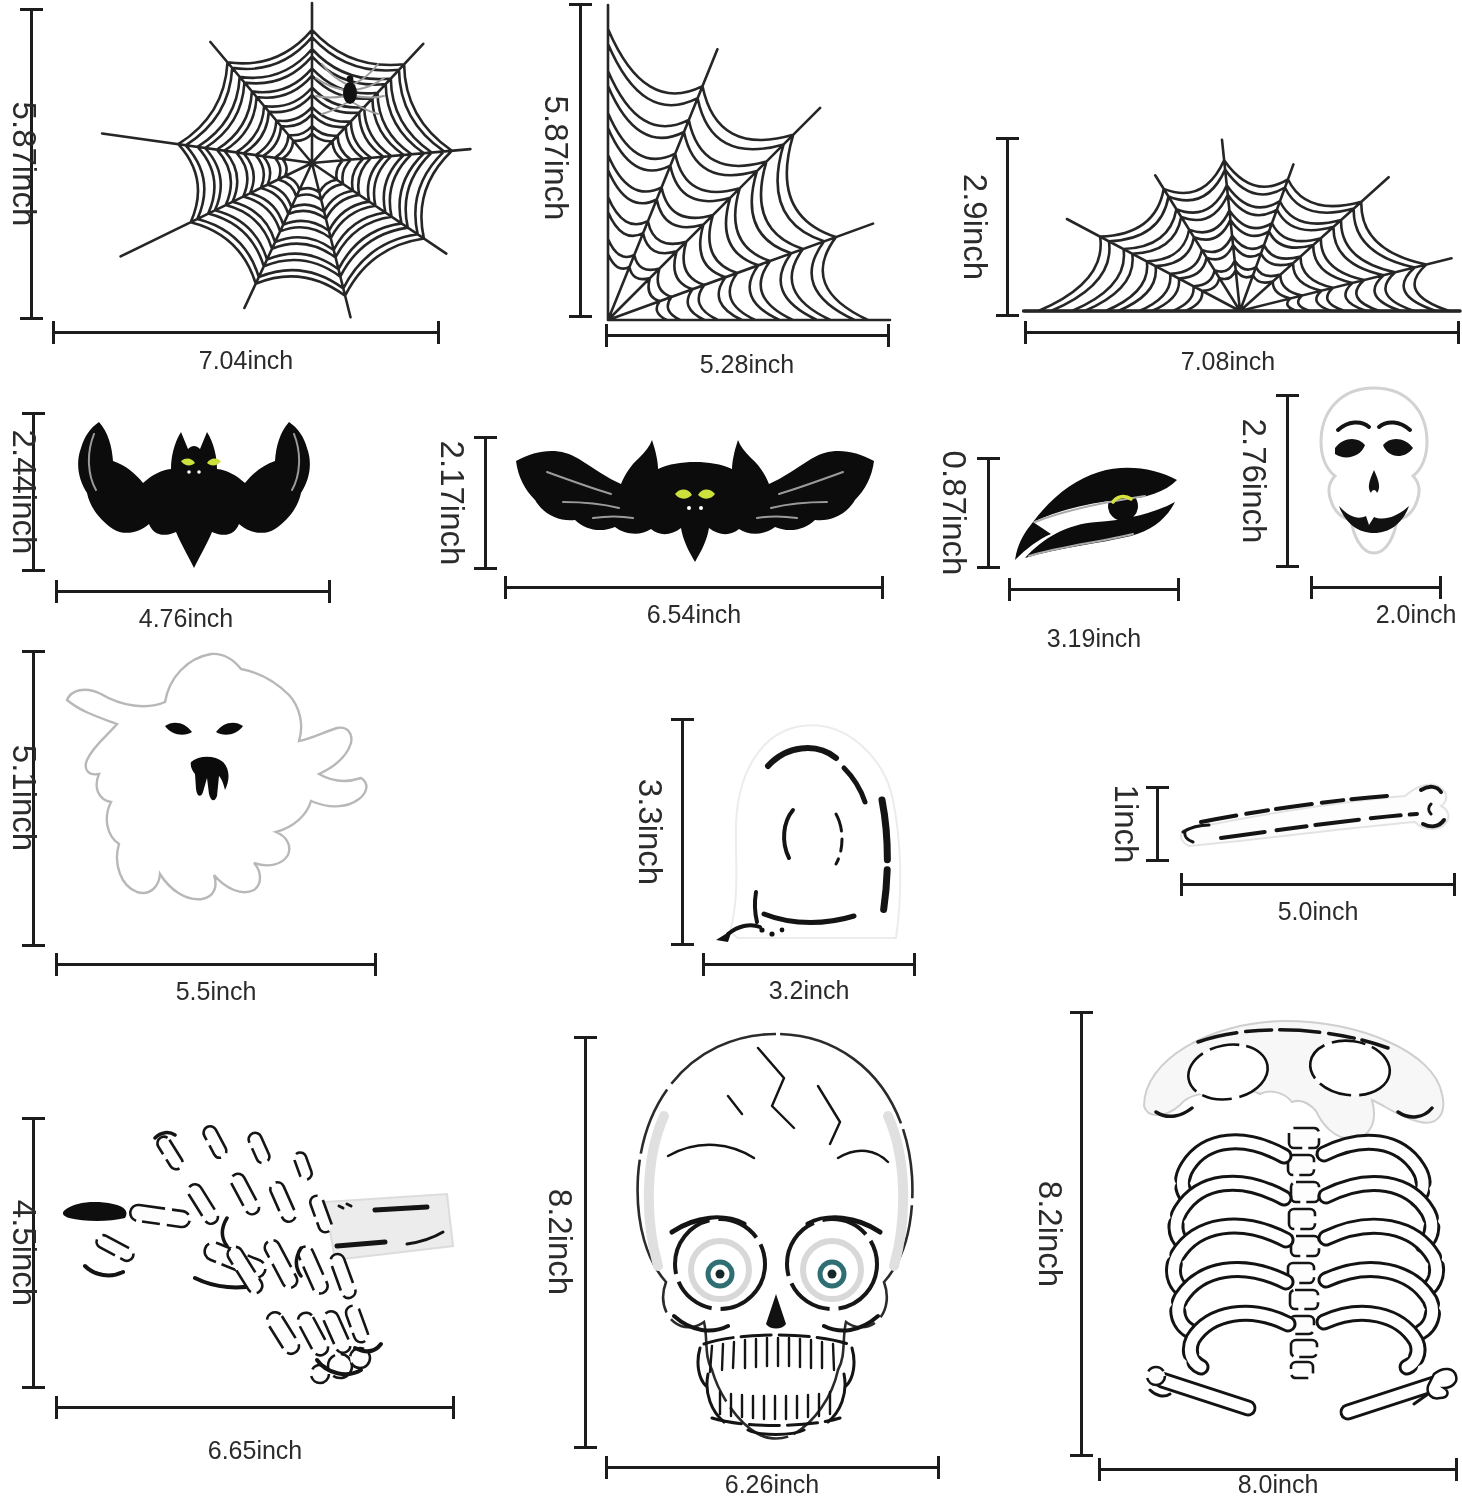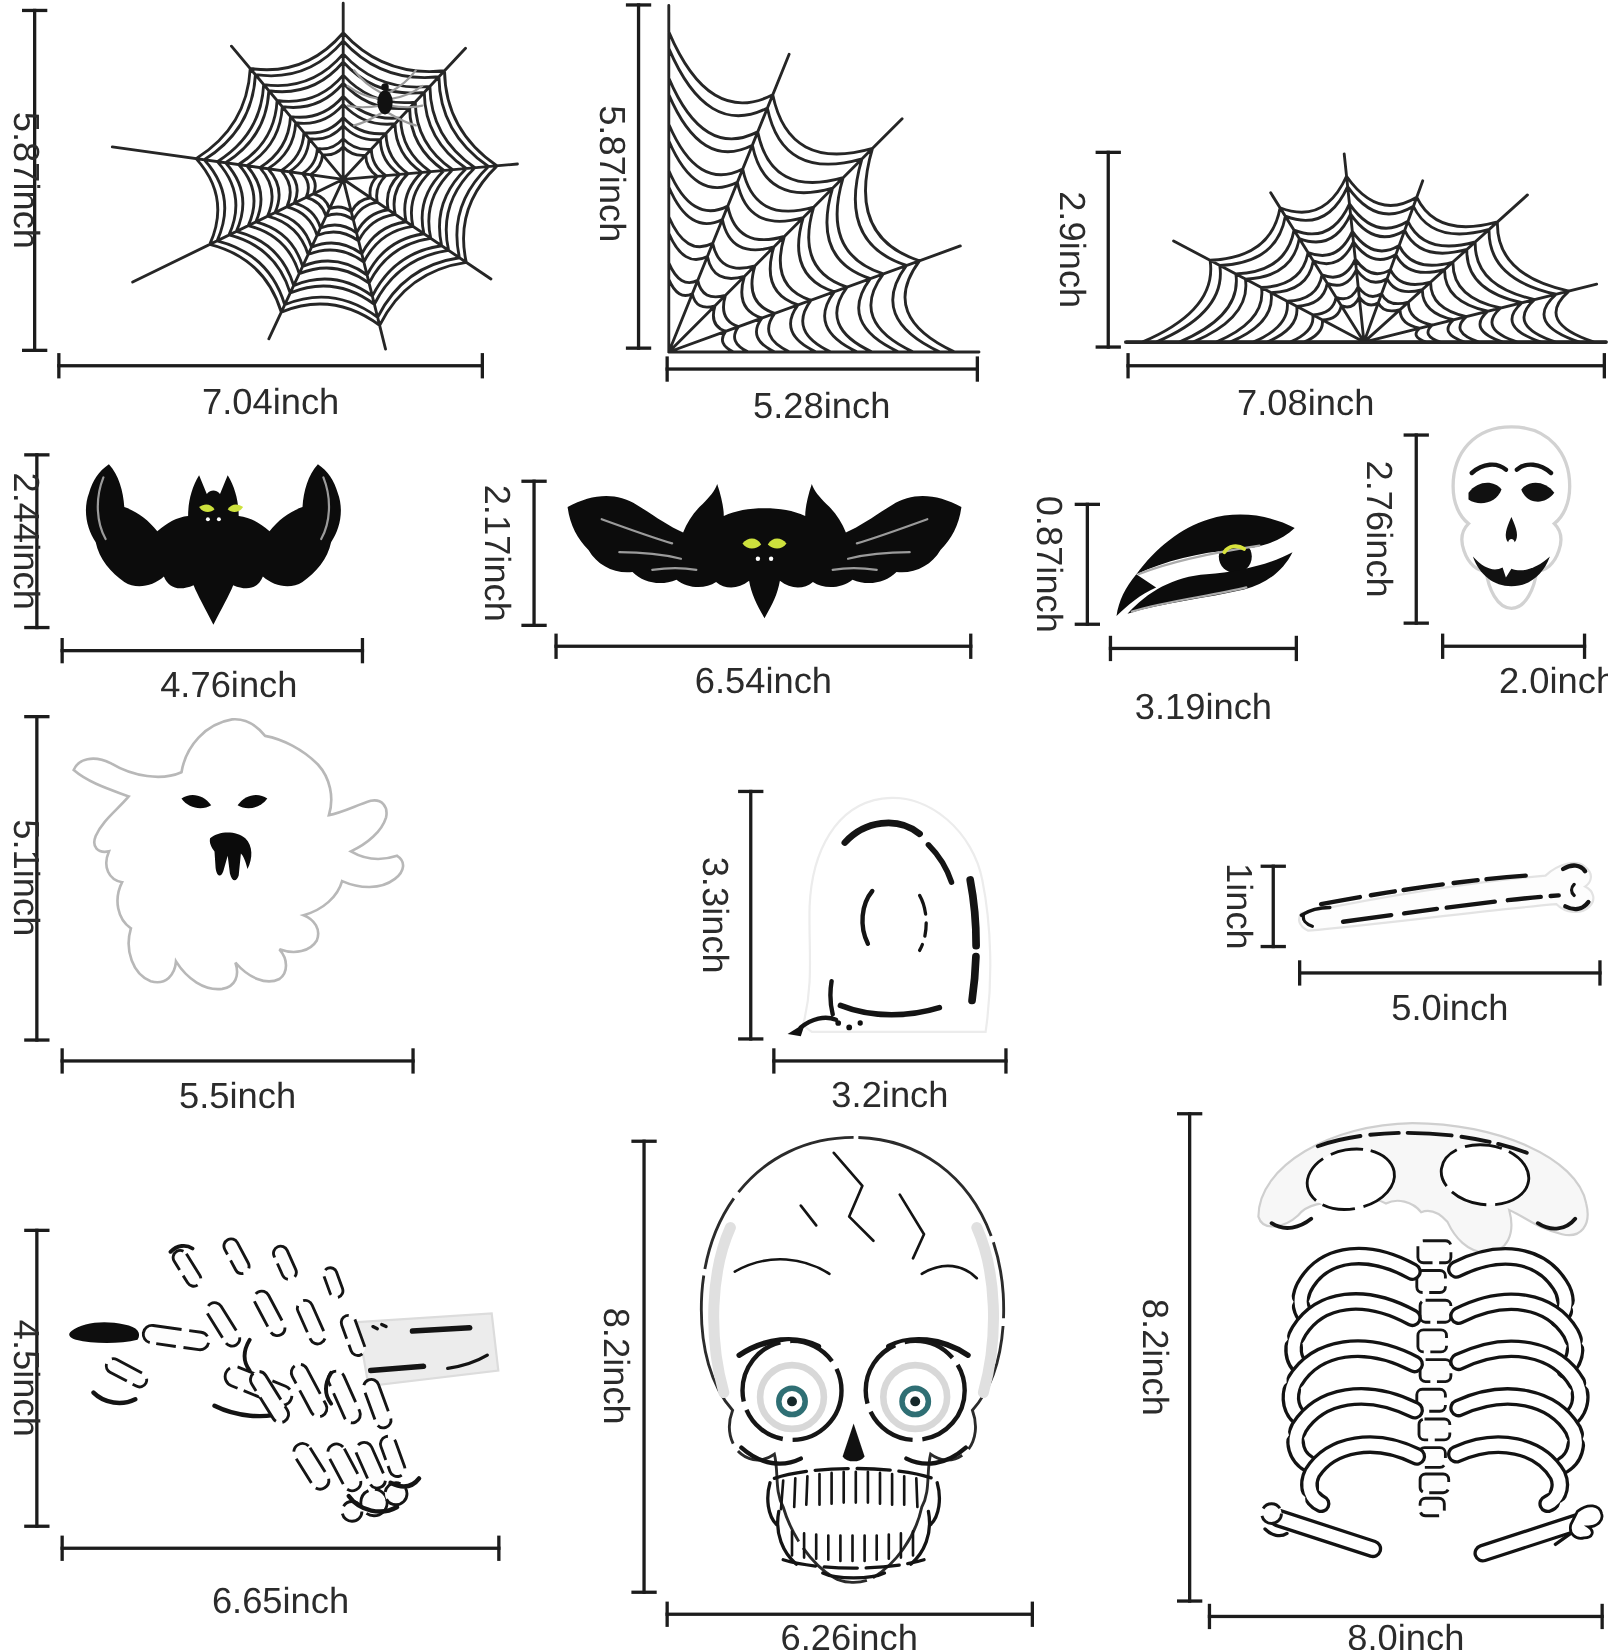--- a/index.html
+++ b/index.html
@@ -8,21 +8,21 @@
   
   .dv{position:absolute;width:3px;background:#1c1c1c;}
   .dv::before,.dv::after{content:"";position:absolute;left:-10px;width:23px;height:3px;background:#1c1c1c;}
   .dv::before{top:0}.dv::after{bottom:0}
   .dh{position:absolute;height:3px;background:#1c1c1c;}
   .dh::before,.dh::after{content:"";position:absolute;top:-10px;width:3px;height:23px;background:#1c1c1c;}
   .dh::before{left:0}.dh::after{right:0}
   
   .vl{position:absolute;font-size:33px;color:#2b2b2b;white-space:nowrap;
       transform:translate(-50%,-50%) rotate(90deg);}
-  .hl{position:absolute;font-size:33px;color:#2b2b2b;white-space:nowrap;transform:translate(-50%,0);}
+  .hl{position:absolute;font-size:25px;color:#2b2b2b;white-space:nowrap;transform:translate(-50%,0);}
   .fig{position:absolute;}
   
   .k{stroke:#141414;fill:none;stroke-linecap:round;stroke-linejoin:round;}
   .g{stroke:#9b9b9b;fill:none;stroke-width:2;stroke-linecap:round;}
   .web{stroke:#262626;fill:none;stroke-width:2.6;stroke-linecap:round;}
   .blk{fill:#0c0c0c;stroke:none;}
   .bone{fill:#fdfdfd;stroke:#e3e3e3;stroke-width:2;}
   .cap{fill:#fdfdfd;stroke:#151515;stroke-width:2.6;stroke-dasharray:26 7 18 6;}
   .ribB{stroke:#131313;stroke-width:17;fill:none;stroke-linecap:round;stroke-dasharray:120 10 70 9;}
   .ribW{stroke:#fff;stroke-width:11;fill:none;stroke-linecap:round;}
@@ -50,30 +50,30 @@
   <div class="vl" style="left:556px;top:158px">5.87inch</div>
   <div class="dh" style="left:605px;top:334px;width:285px"></div>
   <div class="hl" style="left:747px;top:350px">5.28inch</div>
   <svg class="fig" id="web-corner" style="left:598px;top:0" width="300" height="335" viewBox="0 0 300 335">
       <path d="M10 320L10.0 5.0M10 320L119.4 49.3M10 320L222.1 107.9M10 320L275.0 223.6M10 320L292.0 320.0M10.0 254.0Q18.4 273.6 31.4 267.0M31.4 267.0Q34.7 282.9 52.0 278.0M52.0 278.0Q46.5 296.3 61.7 301.2M61.7 301.2Q53.2 312.7 69.0 320.0M10.0 239.0Q20.3 263.0 36.3 254.9M36.3 254.9Q40.4 274.5 61.5 268.5M61.5 268.5Q54.8 290.9 73.4 296.9M73.4 296.9Q63.0 311.0 82.4 320.0M10.0 212.0Q23.7 244.0 45.1 233.2M45.1 233.2Q50.5 259.3 78.7 251.3M78.7 251.3Q69.8 281.2 94.6 289.2M94.6 289.2Q80.6 308.0 106.5 320.0M10.0 197.0Q25.6 233.5 49.9 221.2M49.9 221.2Q56.1 250.9 88.3 241.7M88.3 241.7Q78.1 275.8 106.3 284.9M106.3 284.9Q90.4 306.3 119.9 320.0M10.0 170.0Q29.0 214.5 58.7 199.5M58.7 199.5Q66.2 235.8 105.5 224.5M105.5 224.5Q93.0 266.1 127.5 277.2M127.5 277.2Q108.1 303.3 144.0 320.0M10.0 155.0Q30.9 203.9 63.6 187.4M63.6 187.4Q71.8 227.3 115.0 215.0M115.0 215.0Q101.3 260.7 139.2 273.0M139.2 273.0Q117.9 301.7 157.4 320.0M10.0 128.0Q34.3 184.9 72.3 165.7M72.3 165.7Q82.0 212.2 132.2 197.8M132.2 197.8Q116.3 251.0 160.4 265.3M160.4 265.3Q135.5 298.7 181.5 320.0M10.0 113.0Q36.2 174.4 77.2 153.7M77.2 153.7Q87.6 203.8 141.7 188.3M141.7 188.3Q124.6 245.6 172.1 261.0M172.1 261.0Q145.3 297.0 194.9 320.0M10.0 86.0Q39.6 155.4 86.0 132.0M86.0 132.0Q97.7 188.6 158.9 171.1M158.9 171.1Q139.5 235.9 193.2 253.3M193.2 253.3Q163.0 294.0 219.0 320.0M10.0 71.0Q41.5 144.9 90.8 119.9M90.8 119.9Q103.3 180.2 168.5 161.5M168.5 161.5Q147.8 230.5 205.0 249.0M205.0 249.0Q172.8 292.3 232.4 320.0M10.0 44.0Q44.9 125.9 99.6 98.2M99.6 98.2Q113.4 165.0 185.6 144.4M185.6 144.4Q162.8 220.8 226.1 241.3M226.1 241.3Q190.4 289.3 256.6 320.0M10.0 29.0Q46.8 115.3 104.5 86.2M104.5 86.2Q119.1 156.6 195.2 134.8M195.2 134.8Q171.1 215.4 237.9 237.1M237.9 237.1Q200.3 287.7 270.0 320.0" class="web"></path>
     </svg>
 
   <div class="dv" style="left:1006px;top:137px;height:180px"></div>
   <div class="vl" style="left:975px;top:227px">2.9inch</div>
   <div class="dh" style="left:1024px;top:331px;width:436px"></div>
-  <div class="hl" style="left:1187px;top:347px">7.08inch</div>
+  <div class="hl" style="left:1228px;top:347px">7.08inch</div>
   <svg class="fig" id="web-half" style="left:1022px;top:135px" width="440" height="185" viewBox="0 0 440 185">
       <path d="M218 176L0.0 176.0M218 176L44.9 84.0M218 176L133.2 40.3M218 176L200.0 4.9M218 176L271.4 29.4M218 176L366.6 42.2M218 176L429.5 123.3M218 176L438.0 176.0M163.4 176.0Q181.9 168.1 180.1 155.9M180.1 155.9Q195.2 155.2 197.3 142.9M197.3 142.9Q208.3 147.2 213.7 135.1M213.7 135.1Q221.4 146.2 231.0 140.3M231.0 140.3Q235.9 150.6 250.8 146.4M250.8 146.4Q250.5 159.6 268.5 163.4M268.5 163.4Q259.8 171.1 274.7 176.0M150.8 176.0Q173.6 166.3 171.4 151.2M171.4 151.2Q189.9 150.5 192.6 135.3M192.6 135.3Q206.0 140.5 212.7 125.7M212.7 125.7Q222.2 139.3 234.0 132.1M234.0 132.1Q240.0 144.7 258.4 139.6M258.4 139.6Q258.0 155.8 280.1 160.5M280.1 160.5Q269.4 170.0 287.8 176.0M129.8 176.0Q159.7 163.3 156.8 143.5M156.8 143.5Q181.1 142.5 184.6 122.6M184.6 122.6Q202.3 129.4 211.1 110.0M211.1 110.0Q223.5 127.8 239.0 118.4M239.0 118.4Q246.9 134.9 271.1 128.2M271.1 128.2Q270.5 149.4 299.5 155.7M299.5 155.7Q285.5 168.1 309.6 176.0M117.2 176.0Q151.4 161.5 148.1 138.8M148.1 138.8Q175.8 137.7 179.8 114.9M179.8 114.9Q200.0 122.8 210.1 100.6M210.1 100.6Q224.3 120.9 242.0 110.1M242.0 110.1Q251.0 129.0 278.6 121.4M278.6 121.4Q278.0 145.6 311.1 152.8M311.1 152.8Q295.1 166.9 322.6 176.0M96.2 176.0Q137.5 158.5 133.5 131.1M133.5 131.1Q167.1 129.7 171.9 102.2M171.9 102.2Q196.3 111.7 208.4 84.9M208.4 84.9Q225.6 109.4 247.0 96.4M247.0 96.4Q257.9 119.2 291.3 110.0M291.3 110.0Q290.5 139.3 330.6 147.9M330.6 147.9Q311.2 165.1 344.4 176.0M83.6 176.0Q129.2 156.7 124.8 126.4M124.8 126.4Q161.8 124.9 167.1 94.6M167.1 94.6Q194.0 105.0 207.4 75.4M207.4 75.4Q226.3 102.5 250.0 88.2M250.0 88.2Q262.0 113.4 298.9 103.2M298.9 103.2Q298.0 135.5 342.2 145.0M342.2 145.0Q320.8 163.9 357.5 176.0M62.6 176.0Q115.3 153.6 110.2 118.7M110.2 118.7Q153.0 116.9 159.2 81.9M159.2 81.9Q190.3 93.9 205.8 59.7M205.8 59.7Q227.6 91.1 255.0 74.5M255.0 74.5Q268.9 103.6 311.5 91.8M311.5 91.8Q310.5 129.2 361.6 140.2M361.6 140.2Q336.9 162.0 379.3 176.0M50.0 176.0Q107.0 151.8 101.5 114.0M101.5 114.0Q147.7 112.1 154.4 74.2M154.4 74.2Q188.0 87.3 204.8 50.3M204.8 50.3Q228.4 84.2 257.9 66.2M257.9 66.2Q273.0 97.7 319.1 85.0M319.1 85.0Q318.0 125.4 373.2 137.3M373.2 137.3Q346.6 160.9 392.4 176.0M29.0 176.0Q93.2 148.8 86.9 106.3M86.9 106.3Q139.0 104.2 146.5 61.5M146.5 61.5Q184.3 76.2 203.1 34.6M203.1 34.6Q229.7 72.7 262.9 52.5M262.9 52.5Q279.9 87.9 331.7 73.6M331.7 73.6Q330.5 119.1 392.7 132.5M392.7 132.5Q362.6 159.0 414.2 176.0M16.4 176.0Q84.8 147.0 78.1 101.6M78.1 101.6Q133.7 99.4 141.7 53.9M141.7 53.9Q182.1 69.5 202.1 25.2M202.1 25.2Q230.5 65.8 265.9 44.3M265.9 44.3Q284.0 82.0 339.3 66.8M339.3 66.8Q338.0 115.3 404.3 129.6M404.3 129.6Q372.3 157.9 427.3 176.0" class="web"></path>
     <path class="web" d="M2,176 L438,176" style="stroke-width:3.4"></path>
   </svg>
 
   <div class="dv" style="left:32px;top:412px;height:160px"></div>
   <div class="vl" style="left:24px;top:492px">2.44inch</div>
   <div class="dh" style="left:55px;top:590px;width:276px"></div>
-  <div class="hl" style="left:208px;top:604px">4.76inch</div>
+  <div class="hl" style="left:186px;top:604px">4.76inch</div>
   <svg class="fig" style="left:58px;top:406px" width="272" height="170" viewBox="0 0 272 170">
     <path class="blk" d="M136,162 C128,146 122,136 118,126 C104,132 95,128 91,118 C81,127 66,130 55,123
       C43,115 32,102 29,87 C21,75 17,58 23,42 C26,31 32,22 41,16 C50,26 54,40 55,55 C67,59 77,67 85,77
       C94,69 103,64 113,63 C113,51 116,37 123,26 L130,43 C134,39 138,39 142,43 L149,26 C156,37 159,51 159,63
       C169,64 178,69 187,77 C195,67 205,59 217,55 C218,40 222,26 231,16 C240,22 246,31 249,42
       C255,58 251,75 243,87 C240,102 229,115 217,123 C206,130 191,127 181,118 C177,128 168,132 154,126
       C150,136 144,146 136,162 Z"></path>
     <path class="g" d="M36,28 C28,48 30,70 38,84 M236,28 C244,48 242,70 234,84"></path>
     <path d="M123,55 C128,51 134,52 137,57 C133,61 126,60 123,55 Z" fill="#cde13d"></path>
     <path d="M149,57 C152,52 158,51 163,55 C160,60 153,61 149,57 Z" fill="#cde13d"></path>

